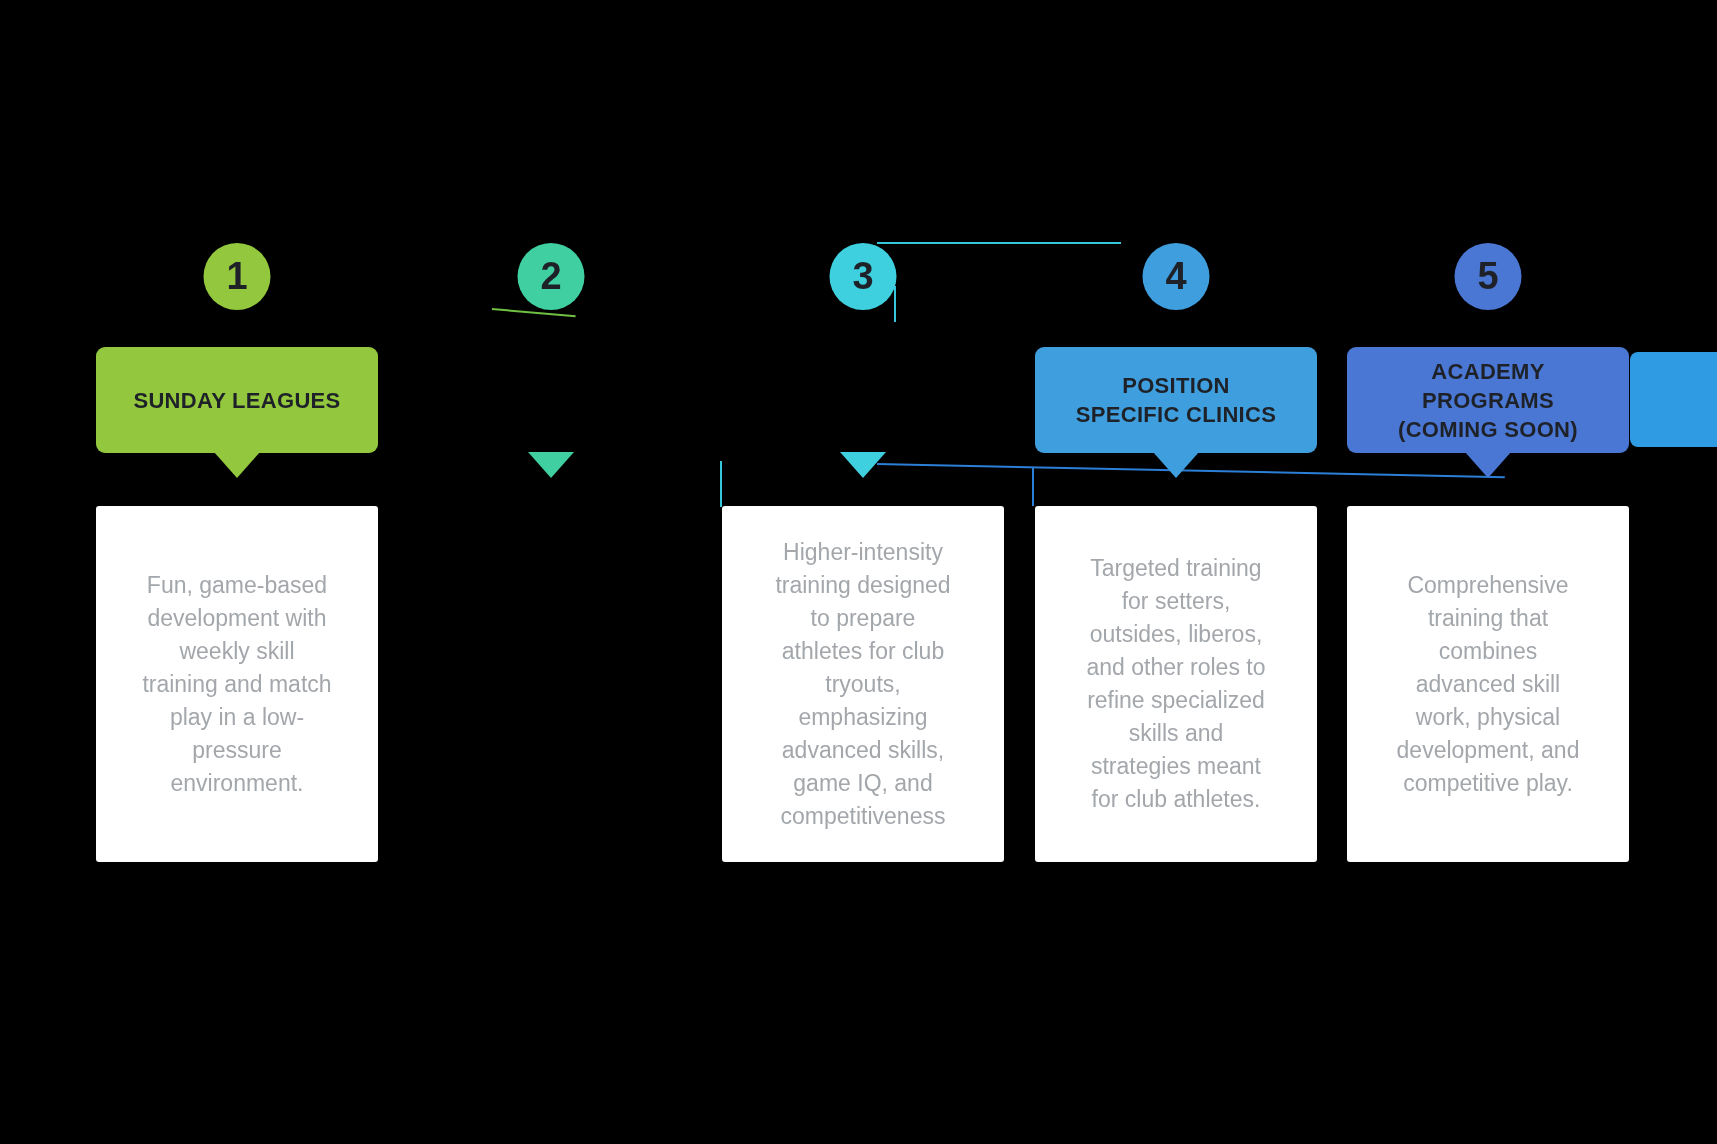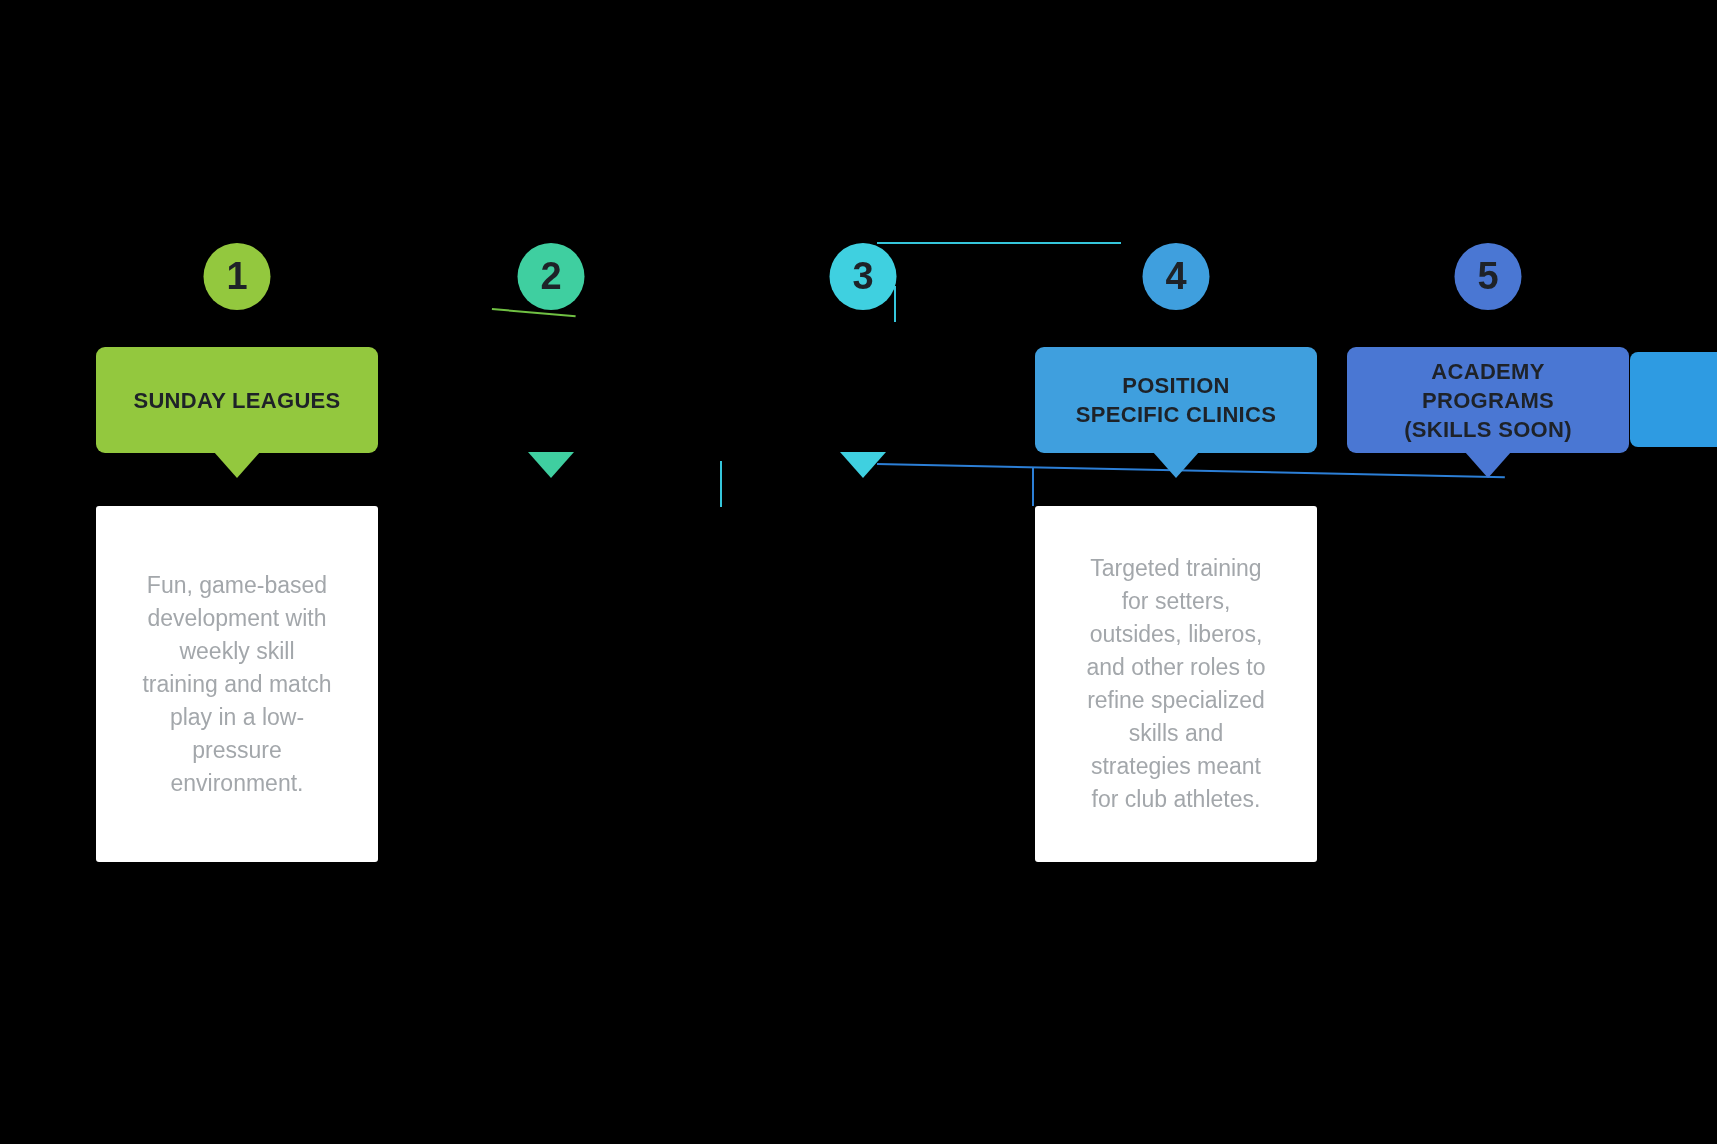--- a/index.html
+++ b/index.html
@@ -113,20 +113,31 @@
     </div>
     <div class="banner-tail"></div>
   </div>
 
   <div class="col col-3" style="--accent: #3FD0E0;">
     <div class="circle-tail"></div>
     <div class="circle">
       <span>3</span>
     </div>
     <div class="banner-tail"></div>
+    <div class="card">
+      <span>Higher-intensity
+training designed
+to prepare
+athletes for club
+tryouts,
+emphasizing
+advanced skills,
+game IQ, and
+competitiveness</span>
+    </div>
   </div>
 
   <div class="col col-4" style="--accent: #3F9FDE;">
     <div class="circle-tail"></div>
     <div class="circle">
       <span>4</span>
     </div>
     <div class="banner">
       <span>POSITION
 SPECIFIC CLINICS</span>
@@ -145,18 +156,27 @@
   </div>
 
   <div class="col col-5" style="--accent: #4A77D3;">
     <div class="circle-tail"></div>
     <div class="circle">
       <span>5</span>
     </div>
     <div class="banner">
       <span>ACADEMY
 PROGRAMS
-(SKILLS SOON)</span>
+(COMING SOON)</span>
     </div>
     <div class="banner-tail"></div>
+    <div class="card">
+      <span>Comprehensive
+training that
+combines
+advanced skill
+work, physical
+development, and
+competitive play.</span>
+    </div>
   </div>
 
 </div>
 
 </body></html>

